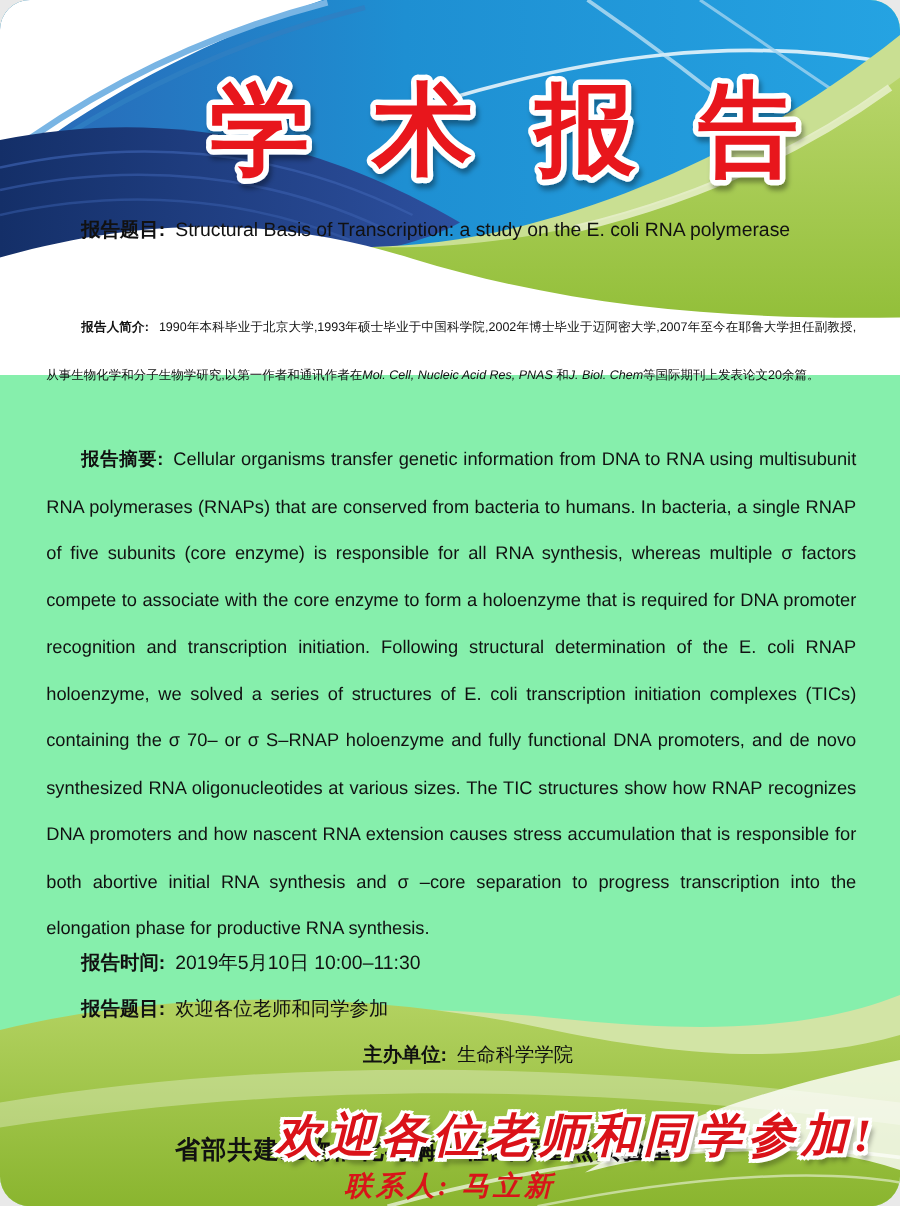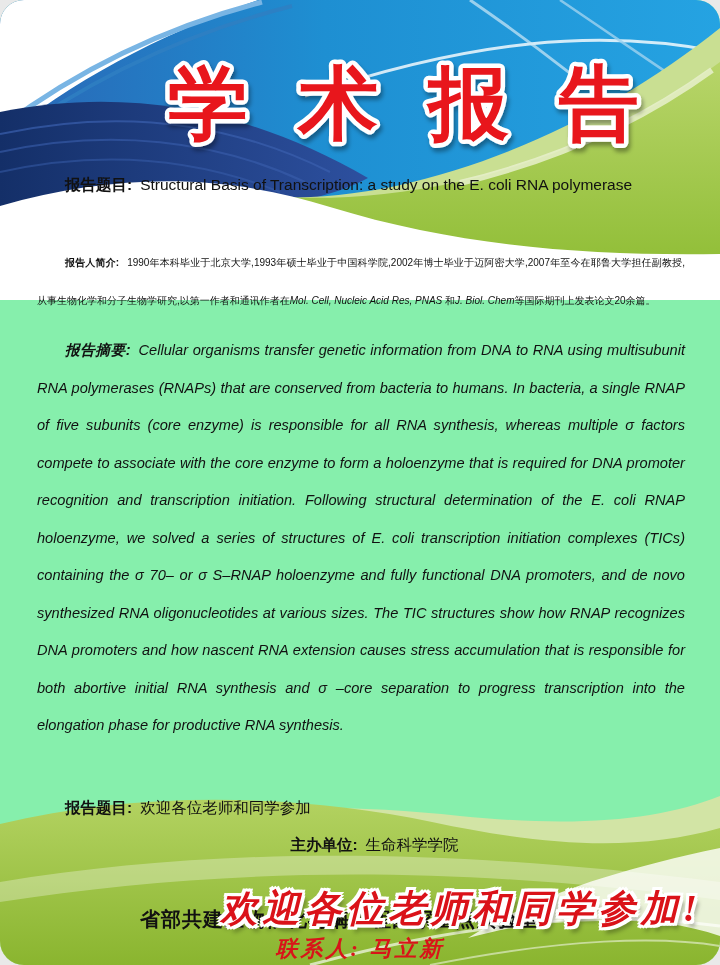--- a/index.html
+++ b/index.html
@@ -10,21 +10,21 @@
     color:#111;
     border-radius:24px;
   }
   .banner-svg{position:absolute;top:0;left:0;z-index:1;display:block;}
   .footer-svg{position:absolute;left:0;top:730px;z-index:1;display:block;}
   .txt{position:absolute;z-index:3;}
   .row{left:65px;right:36px;font-size:15.5px;line-height:21px;}
   .lbl{font-weight:bold;margin-right:8px;}
   .para{left:37px;right:35px;text-align:justify;text-indent:28px;}
   #bio{top:244px;line-height:38px;font-size:10px;}
-  #abstract{top:332px;line-height:37.5px;font-size:14.6px;font-style:italic;}
+  #abstract{top:350px;line-height:37.5px;font-size:14.6px;}
   #row-title{top:174px;}
   #row-speaker{top:214px;}
   #row-time{top:760px;}
   #row-place{top:797px;}
   #row-host{top:834px;text-align:center;}
   #lab-line{top:906px;left:140px;font-size:20px;font-weight:bold;letter-spacing:1px;}
   #welcome{
     top:884px;left:0;width:702px;text-align:right;
     font-family:"Liberation Serif","DejaVu Serif",serif;
     font-size:37px;font-weight:bold;font-style:italic;letter-spacing:5px;
@@ -111,20 +111,23 @@
 
 
   <div class="txt para" id="bio">
     <span class="lbl">报告人简介:</span><span><span>1990年本科毕业于北京大学,1993年硕士毕业于中国科学院,2002年博士毕业于迈阿密大学,2007年至今在耶鲁大学担任副教授,从事生物化学和分子生物学研究,以第一作者和通讯作者在</span><span style="font-style: italic;">Mol. Cell,  Nucleic Acid Res,  PNAS </span><span>和</span><span style="font-style: italic;">J. Biol. Chem</span><span>等国际期刊上发表论文20余篇。</span></span>
   </div>
 
   <div class="txt para" id="abstract">
     <span class="lbl">报告摘要:</span><span>Cellular organisms transfer genetic information from DNA to RNA using multisubunit RNA polymerases (RNAPs) that are conserved from bacteria to humans. In bacteria, a single RNAP of five subunits (core enzyme) is responsible for all RNA synthesis, whereas multiple σ factors compete to associate with the core enzyme to form a holoenzyme that is required for DNA promoter recognition and transcription initiation. Following structural determination of the E. coli RNAP holoenzyme, we solved a series of structures of E. coli transcription initiation complexes (TICs) containing the σ 70– or σ S–RNAP holoenzyme and fully functional DNA promoters, and de novo synthesized RNA oligonucleotides at various sizes. The TIC structures show how RNAP recognizes DNA promoters and how nascent RNA extension causes stress accumulation that is responsible for both abortive initial RNA synthesis and σ –core separation to progress transcription into the elongation phase for productive RNA synthesis.</span>
   </div>
 
+  <div class="txt row" id="row-time">
+    <span class="lbl">报告时间:</span><span>2019年5月10日 10:00–11:30</span>
+  </div>
 
   <div class="txt row" id="row-place">
     <span class="lbl">报告题目:</span><span>欢迎各位老师和同学参加</span>
   </div>
 
   <div class="txt row" id="row-host">
     <span class="lbl">主办单位:</span><span>生命科学学院</span>
   </div>
 
   <div class="txt" id="lab-line">省部共建生物催化与酶工程国家重点实验室</div>

